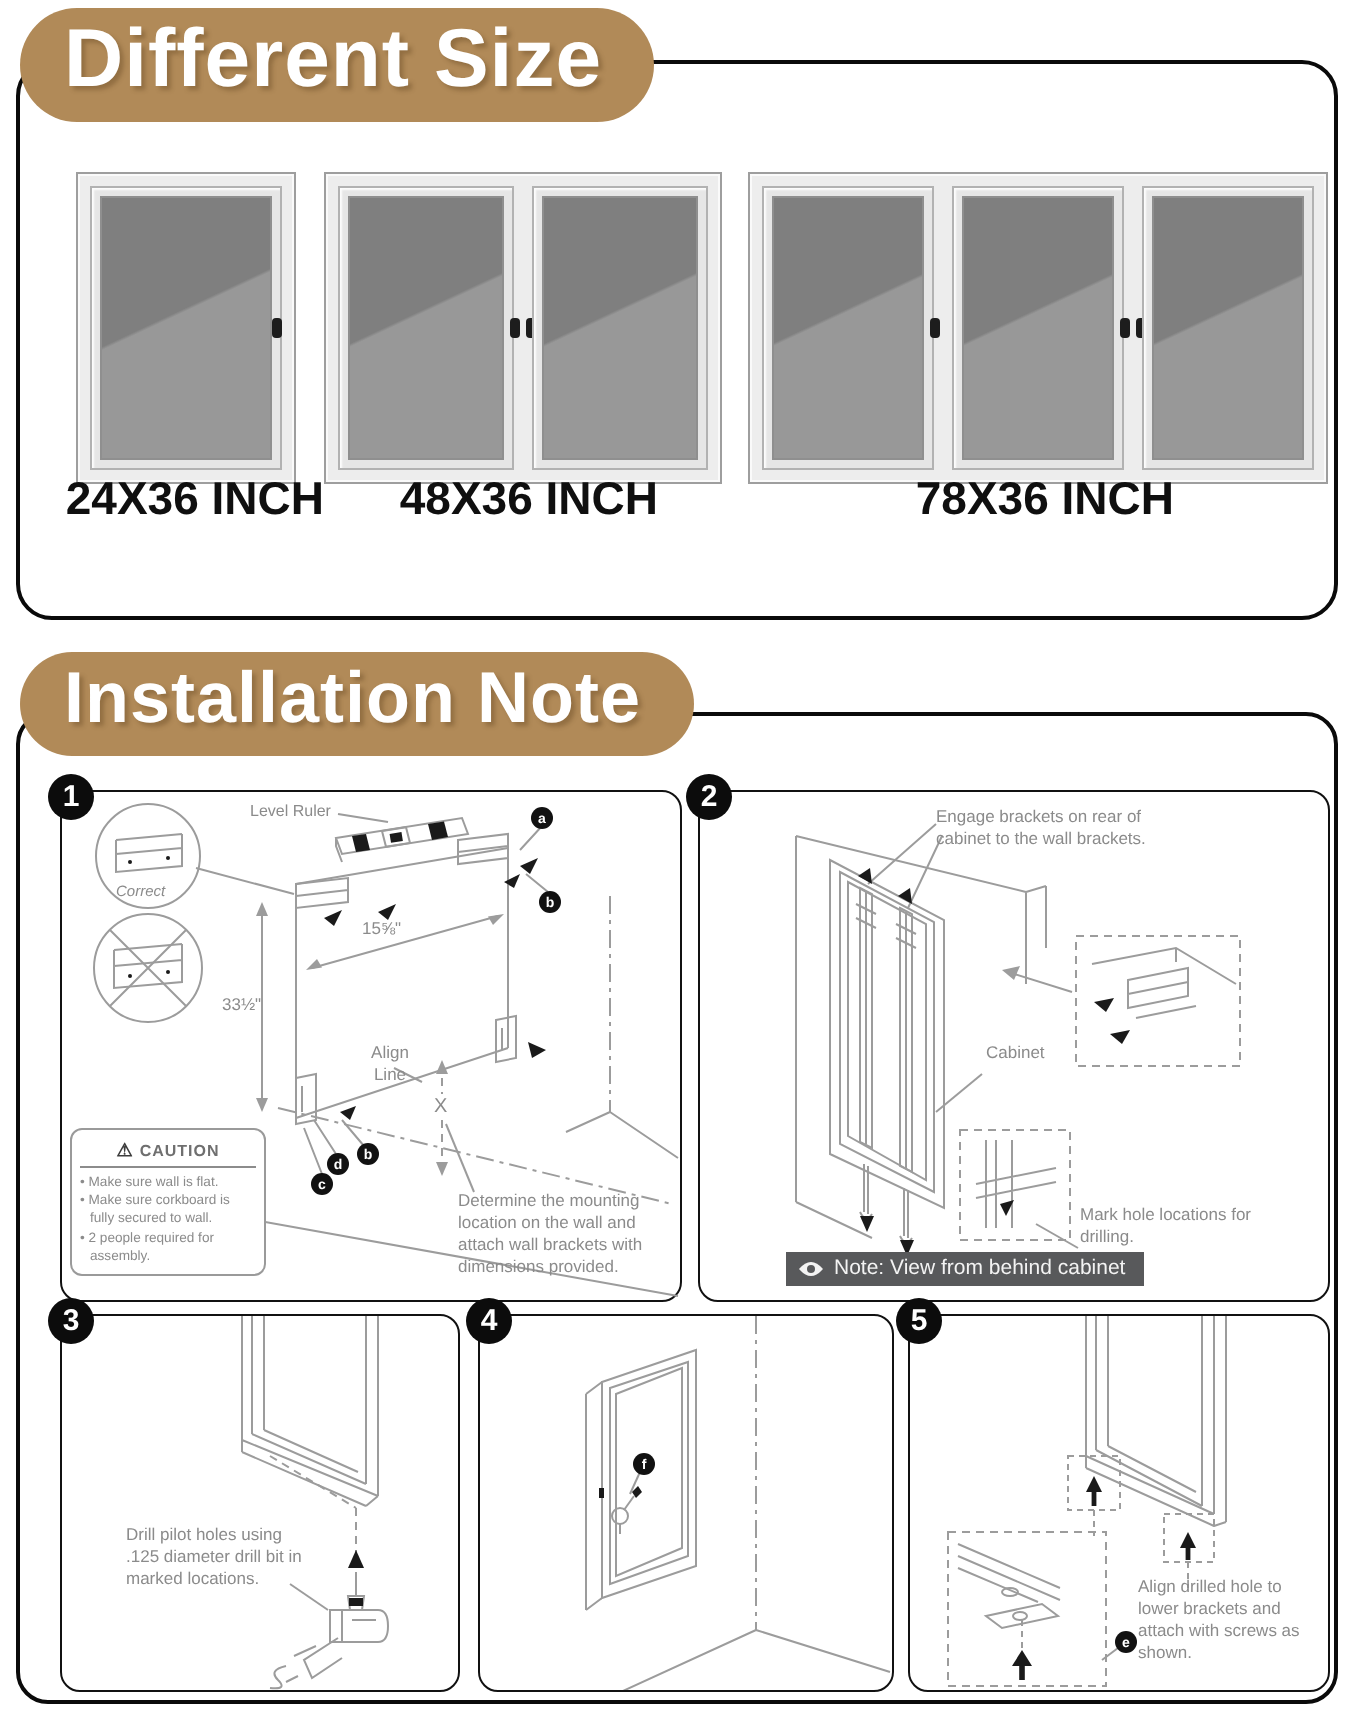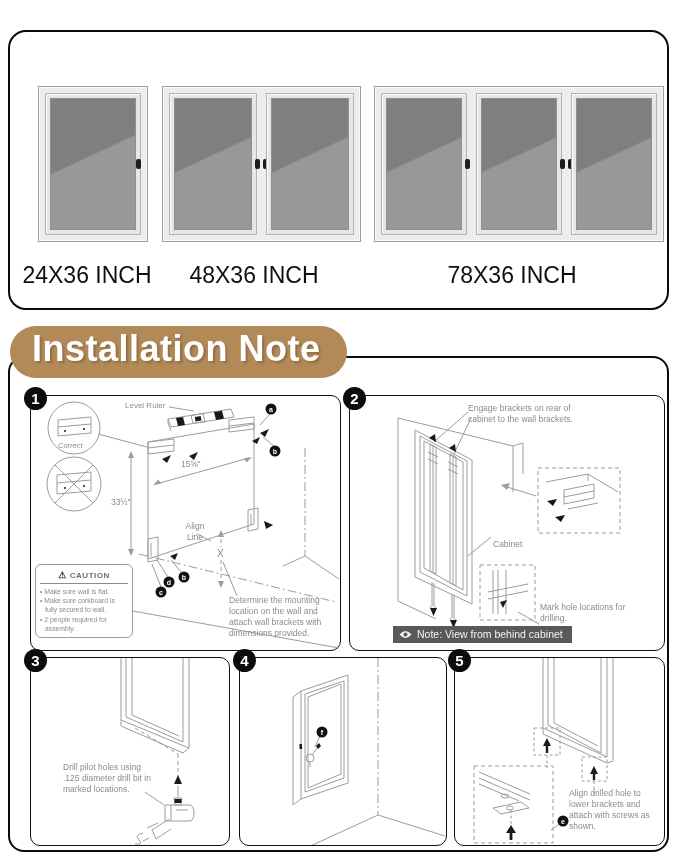--- a/index.html
+++ b/index.html
@@ -26,22 +26,22 @@
   .board-3{left:364px;top:54px;width:276px;height:142px;}
   .door{flex:1;position:relative;border:1px solid #b2b2b2;background:#e6e6e6;
         padding:4px;box-shadow:inset 1px 1px 1px rgba(255,255,255,.9);}
   .cork{width:100%;height:100%;box-sizing:border-box;border:1px solid #8f8f8f;
         background:linear-gradient(155deg,#7f7f7f 44%,#989898 45%);}
   .sep{width:9px;background:#ededed;position:relative;}
   .lock{position:absolute;width:5px;height:10px;background:#1d1d1d;border-radius:2px;}
   .lock-r{right:-1px;top:calc(50% - 5px);}
   .sep .lock-a{left:-2px;top:calc(50% - 5px);}
   .sep .lock-b{right:-2px;top:calc(50% - 5px);}
-  .size-label{position:absolute;width:150px;text-align:center;font-size:23px;
-              font-weight:normal;color:#0f0f0f;letter-spacing:0;margin-top:26px;}
+  .size-label{position:absolute;width:150px;text-align:right;font-size:23px;
+              font-weight:bold;color:#0f0f0f;letter-spacing:0;}
   .lbl-1{left:2px;top:204px;} .lbl-2{left:169px;top:204px;} .lbl-3{left:427px;top:204px;}
 
   
   .panel{position:absolute;border:1.6px solid #111;border-radius:10px;background:#fff;}
   .p1{left:20px;top:37px;width:309px;height:254px;}
   .p2{left:339px;top:37px;width:314px;height:254px;}
   .p3{left:20px;top:299px;width:198px;height:187px;}
   .p4{left:229px;top:299px;width:206px;height:187px;}
   .p5{left:444px;top:299px;width:209px;height:187px;}
   .badge{position:absolute;left:-7px;top:-9px;width:23px;height:23px;border-radius:50%;
@@ -63,20 +63,23 @@
 
   
   .notebar{position:absolute;left:8px;bottom:7px;background:#58595b;color:#f3f3f3;
            font-size:10.5px;padding:2px 9px 3px 6px;display:flex;align-items:center;gap:5px;margin-left:35px;}
 </style>
 </head>
 <body>
 
 <div class="canvas">
 
+  <div class="banner banner-1">
+    <span>Different Size</span>
+  </div>
 
   <div class="big-box size-box">
 
     <div class="board board-1">
       <div class="door">
         <div class="cork"></div>
         <span class="lock lock-r"></span>
       </div>
     </div>
 
@@ -238,21 +241,21 @@
           <polygon points="79,42 85,38 86,46"></polygon>
           <polygon points="99,52 105,48 106,56"></polygon>
           <polygon points="80,212 87,212 83.5,220"></polygon>
           <polygon points="100,224 107,224 103.5,232"></polygon>
           <polygon points="197,105 207,103 203,110"></polygon>
           <polygon points="205,121 215,119 211,126"></polygon>
           <polygon points="150,206 157,204 153,212"></polygon>
         </g>
       </svg>
       <div class="lbl" style="left:118px;top:7px;width:124px;">Engage brackets on rear of cabinet to the wall brackets.</div>
-      <div class="lbl" style="left:143px;top:143px;">Cabinet</div>
+      <div class="lbl" style="left:143px;top:125px;">Cabinet</div>
       <div class="lbl" style="left:190px;top:206px;width:90px;">Mark hole locations for drilling.</div>
       <div class="notebar">
         <svg width="13" height="9" viewBox="0 0 13 9">
           <path d="M0.5,4.5 Q6.5,-2.5 12.5,4.5 Q6.5,11.5 0.5,4.5 Z" fill="#f3f3f3"></path>
           <circle cx="6.5" cy="4.5" r="2" fill="#58595b"></circle>
         </svg>
         <span>Note: View from behind cabinet</span>
       </div>
     </div>
 

